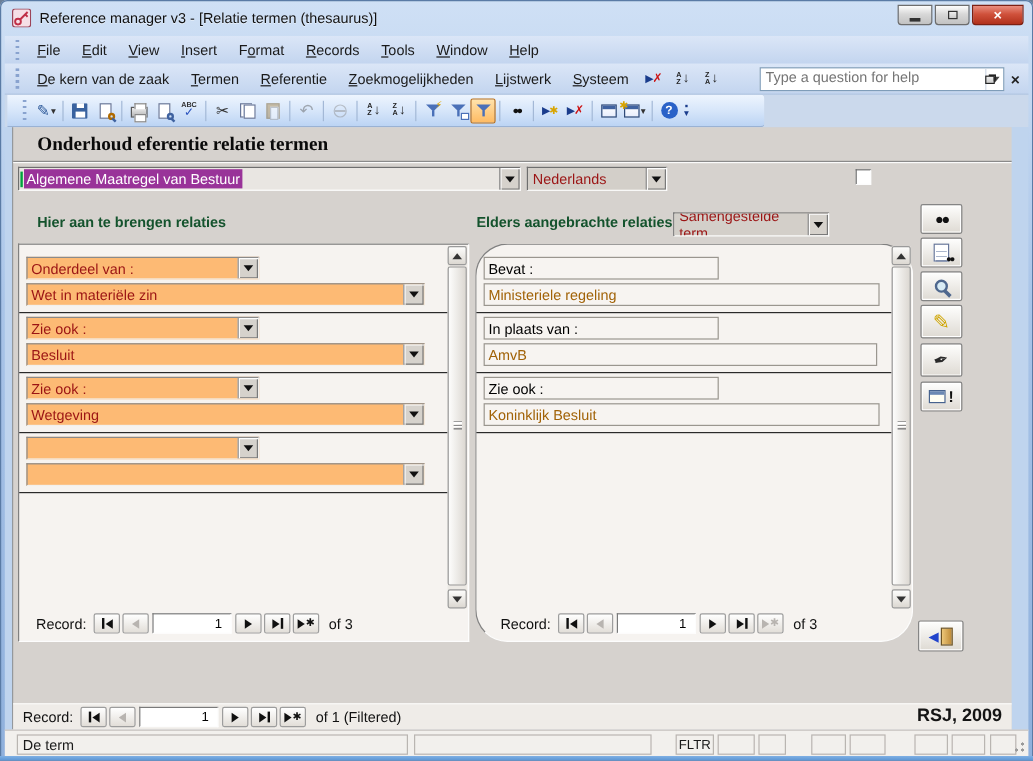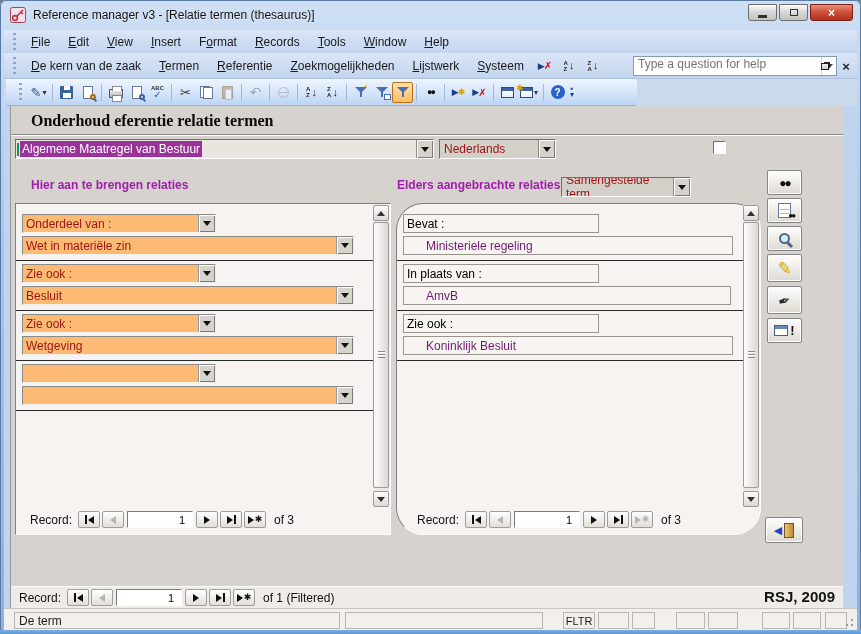--- a/index.html
+++ b/index.html
@@ -76,28 +76,28 @@
   .hsep{position:absolute;left:0;right:0;top:28px;height:2px;border-top:1px solid #8a8a8a;border-bottom:1px solid #fbfbfb;}
   .combo{position:absolute;height:20px;display:flex;border:1px solid;border-color:#6e6e6e #fdfdfd #fdfdfd #6e6e6e;background:#e9e6e2;}
   .combo .field{flex:1;display:flex;align-items:center;overflow:hidden;padding:0 1px;font-size:12px;}
   .combo .dbtn{width:17px;background:#d6d2cc;border-left:1px solid #8a8a8a;box-shadow:inset 1px 1px 0 #fcfcfc,inset -1px -1px 0 #7a7a7a;display:flex;align-items:center;justify-content:center;}
   .tri-d{width:0;height:0;border-left:4px solid transparent;border-right:4px solid transparent;border-top:5px solid #111;}
   .caretg{width:2px;height:13px;background:#00a33c;margin-right:1px;flex:0 0 auto;}
   .selpur{background:#993399;color:#fff;padding:1px 2px;white-space:nowrap;font-size:12px;}
   .maroon{color:#9b1414;}
   .cgray .field{background:#d3cfc9;}
   .chk{position:absolute;width:13px;height:13px;background:#fff;border:1px solid;border-color:#6e6e6e #fdfdfd #fdfdfd #6e6e6e;}
-  .ptitle{position:absolute;font-size:12px;font-weight:bold;color:#a21caf;}
+  .ptitle{position:absolute;font-size:12px;font-weight:bold;color:#14532d;}
   .subform{position:absolute;width:376px;height:332px;background:#f6f3f0;border:1px solid;border-color:#808080 #fdfdfd #fdfdfd #808080;}
   .srow-sep{position:absolute;left:0;right:17px;height:1px;background:#2a2a2a;}
   .scombo{position:absolute;height:19px;display:flex;border:1px solid;border-color:#8a8a8a #f2f0ec #f2f0ec #8a8a8a;background:#fdba74;}
   .scombo .field{flex:1;display:flex;align-items:center;padding:0 3px;font-size:12px;overflow:hidden;white-space:nowrap;}
   .scombo .dbtn{width:17px;background:#d6d2cc;border-left:1px solid #9a9a9a;box-shadow:inset 1px 1px 0 #fcfcfc,inset -1px -1px 0 #7a7a7a;display:flex;align-items:center;justify-content:center;}
   .stb{position:absolute;height:19px;border:1px solid #9a968f;background:#f7f4f1;display:flex;align-items:center;padding:0 3px;font-size:12px;white-space:nowrap;overflow:hidden;}
-  .bluetxt{color:#701a75;margin-left:19px;}
+  .bluetxt{color:#a16207;}
   
   .vscroll{position:absolute;right:1px;top:1px;width:16px;height:302px;background:#ece9e4;}
   .sab{position:absolute;left:0;width:16px;height:16px;background:linear-gradient(#fdfdfc,#dcd8d2);border:1px solid #9a9a9a;border-radius:2px;display:flex;align-items:center;justify-content:center;}
   .sab .tu{width:0;height:0;border-left:4px solid transparent;border-right:4px solid transparent;border-bottom:5px solid #333;}
   .sab .td{width:0;height:0;border-left:4px solid transparent;border-right:4px solid transparent;border-top:5px solid #333;}
   .sthumb{position:absolute;left:0;width:16px;background:linear-gradient(90deg,#fdfdfc,#dcd8d2);border:1px solid #9a9a9a;border-radius:2px;}
   .sthumb::after{content:"";position:absolute;left:4px;top:50%;width:7px;height:7px;margin-top:-4px;background:repeating-linear-gradient(180deg,#8a8a8a 0 1px,#fff 1px 2px,transparent 2px 3px);}
   
   .recnav{position:absolute;display:flex;align-items:center;font-size:12px;color:#111;}
   .rn-label{margin-right:6px;}

